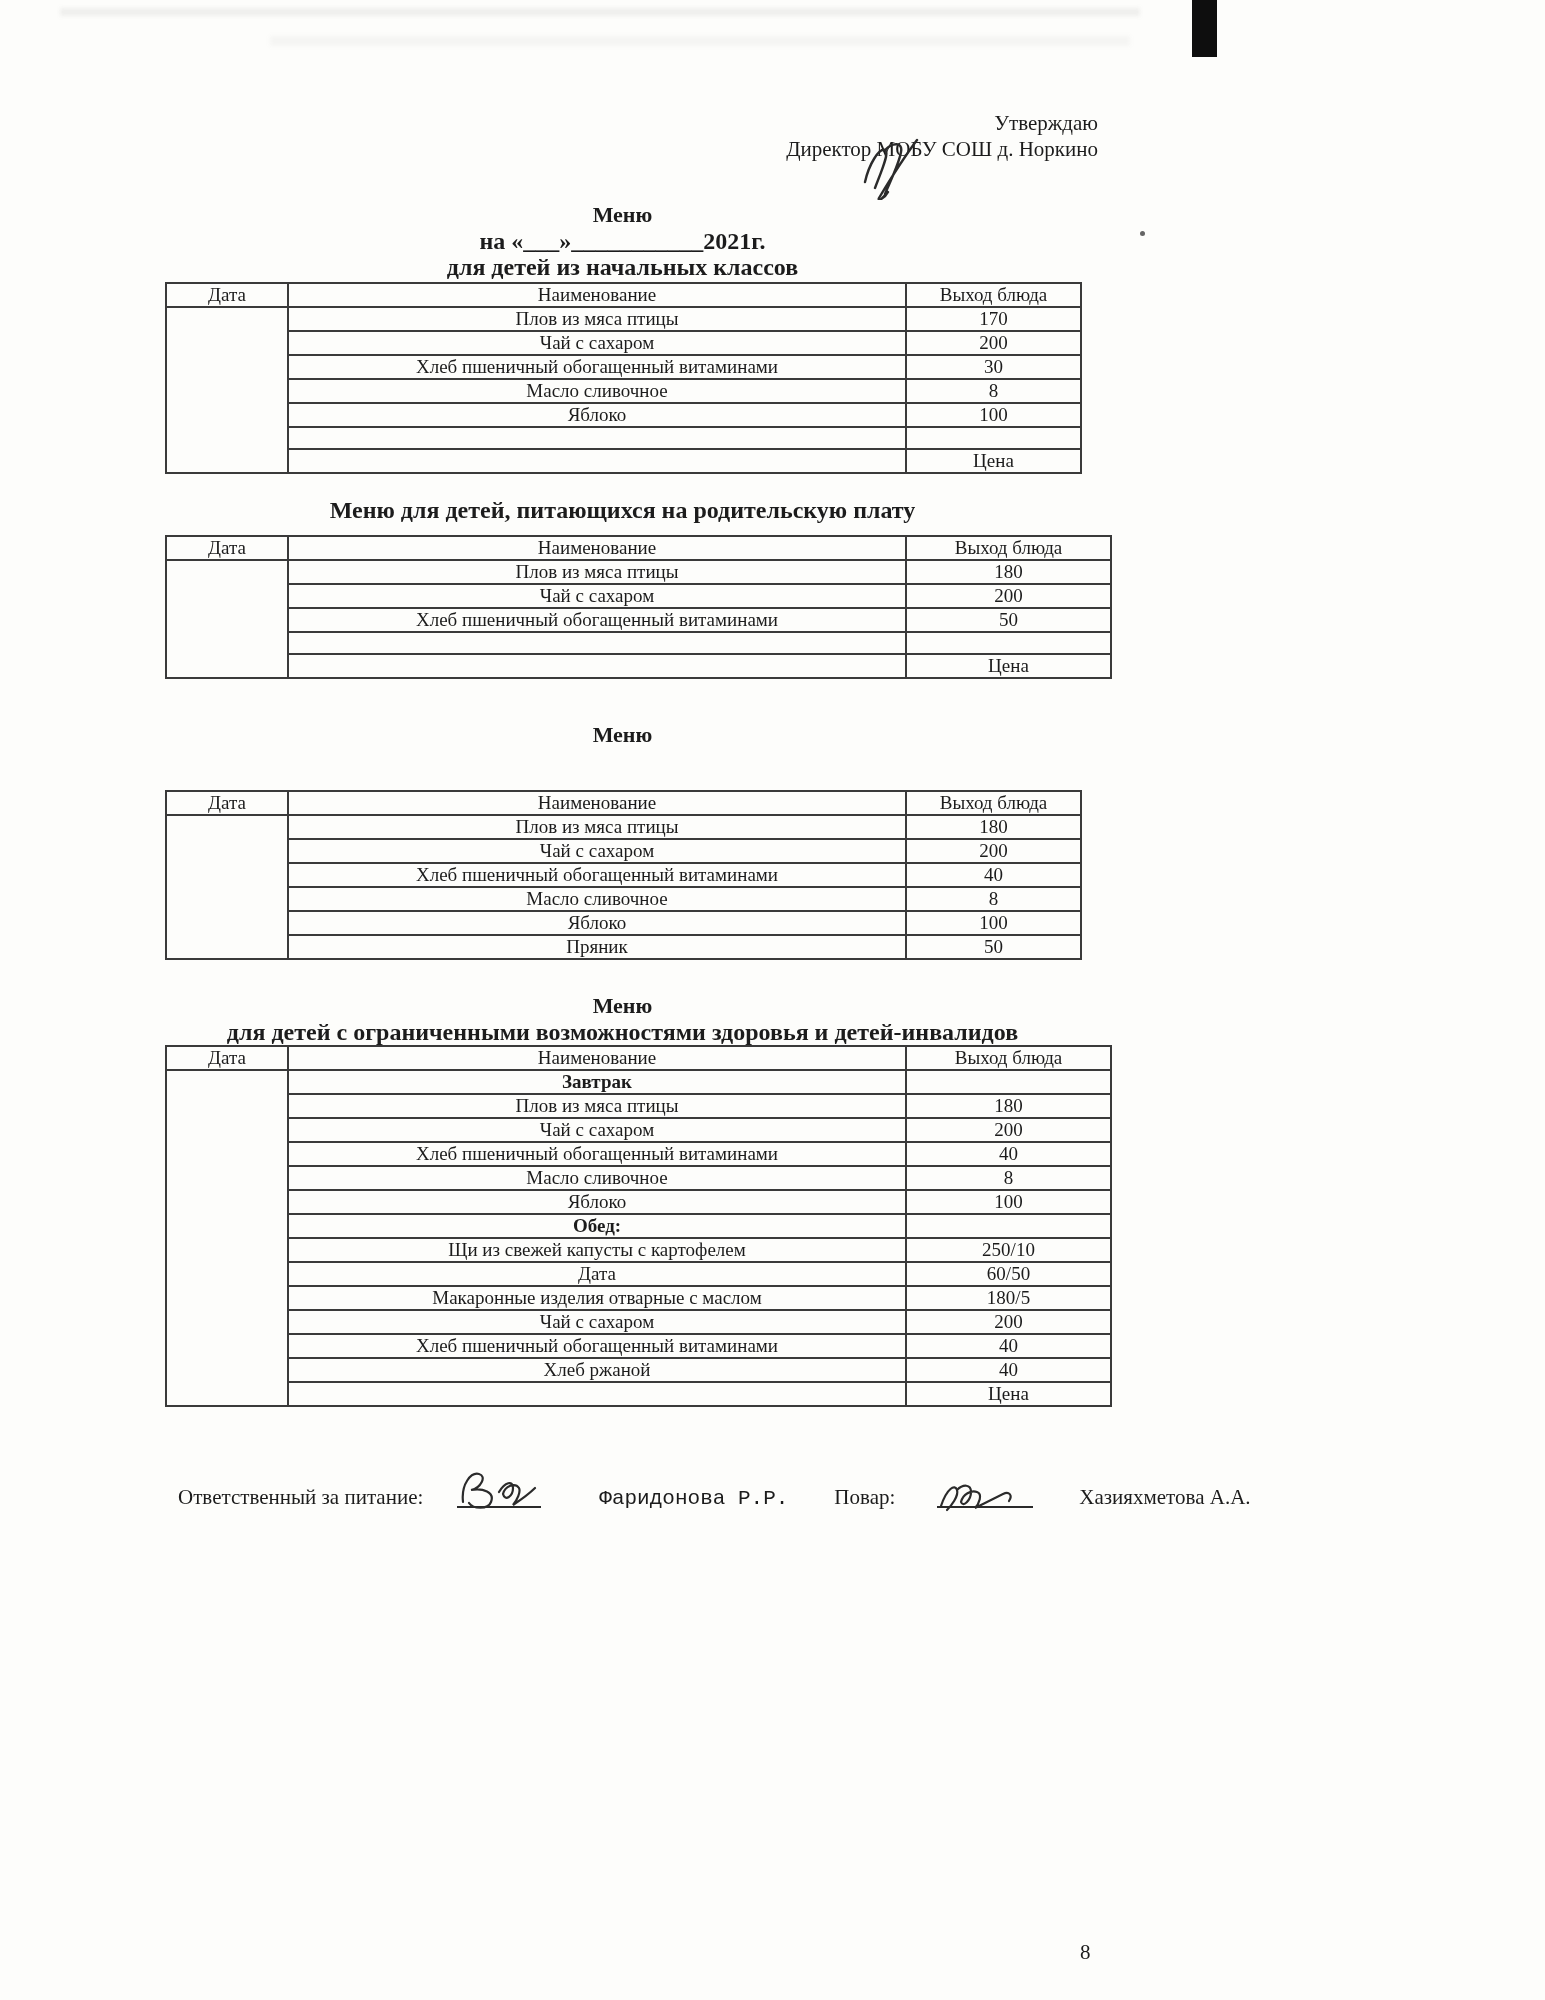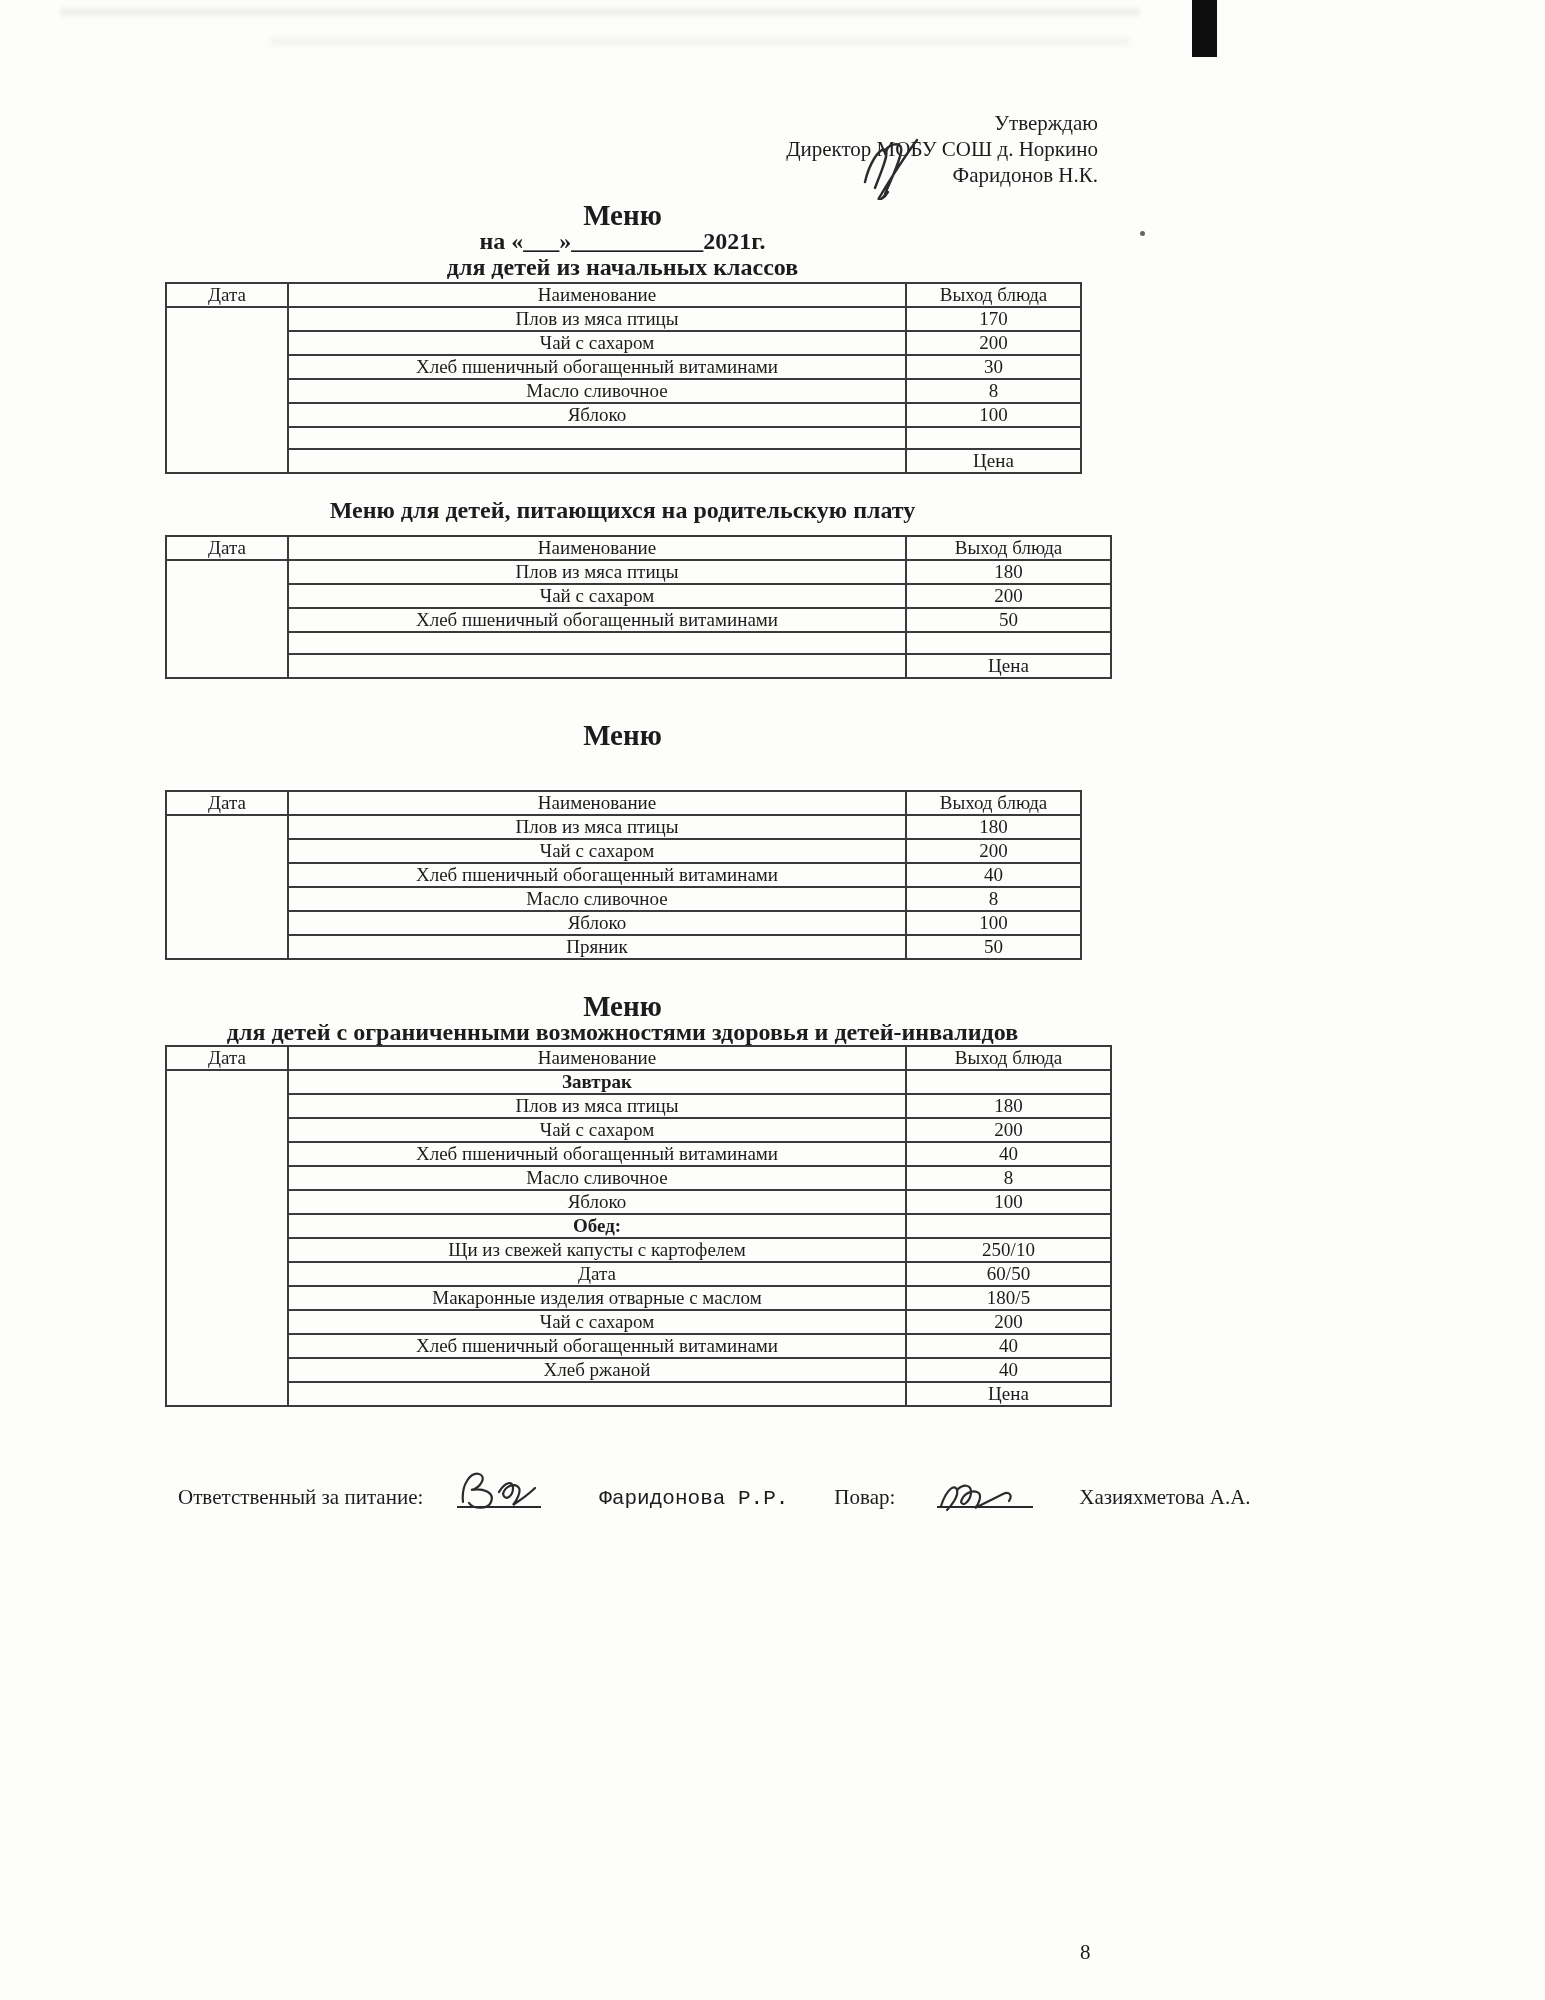--- a/index.html
+++ b/index.html
@@ -25,21 +25,21 @@
   .dot { position: absolute; width: 5px; height: 5px; border-radius: 50%; background: rgba(20,20,20,0.65); }
 
   .approval {
     position: absolute; left: 620px; top: 110px; width: 478px;
     text-align: right; font-size: 21px; line-height: 26px;
   }
   .director-sig { position: absolute; left: 855px; top: 138px; width: 80px; height: 62px; }
 
   .title-block { position: absolute; left: 165px; width: 915px; text-align: center; }
   .title-line { font-weight: bold; font-size: 24px; line-height: 26px; }
-  .title-line.big { font-size: 29px; }
+  .title-line.big { font-size: 22px; }
 
   table.menu-table {
     position: absolute;
     border-collapse: collapse;
     table-layout: fixed;
     padding-left: 48px;
   }
   table.menu-table td {
     border: 2px solid #3a3a3a;
     height: 22px;
@@ -77,21 +77,20 @@
 <div class="page">
 
   <div class="black-bar"></div>
   <div class="smudge s1"></div>
   <div class="smudge s2"></div>
   <div class="dot" style="left:1140px; top:231px;"></div>
 
   <div class="approval">
     <div>Утверждаю</div>
     <div>Директор МОБУ СОШ д. Норкино</div>
-    <div>Фаридонов Н.К.</div>
   </div>
   <div class="director-sig">
     <svg width="80" height="62" viewBox="0 0 80 62">
       <path d="M10 44 C14 26 24 10 30 12 C35 14 26 34 20 50 M30 12 C38 4 48 4 46 14 C44 26 34 46 30 56 M62 2 C50 18 36 40 24 60 M24 60 C22 64 30 60 33 54" stroke="#2b2b2b" stroke-width="2.4" fill="none" stroke-linecap="round"></path>
     </svg>
   </div>
 
   <div class="title-block" style="top:202px;">
     <div class="title-line big">Меню</div>
     <div class="title-line">на «___»___________2021г.</div>

